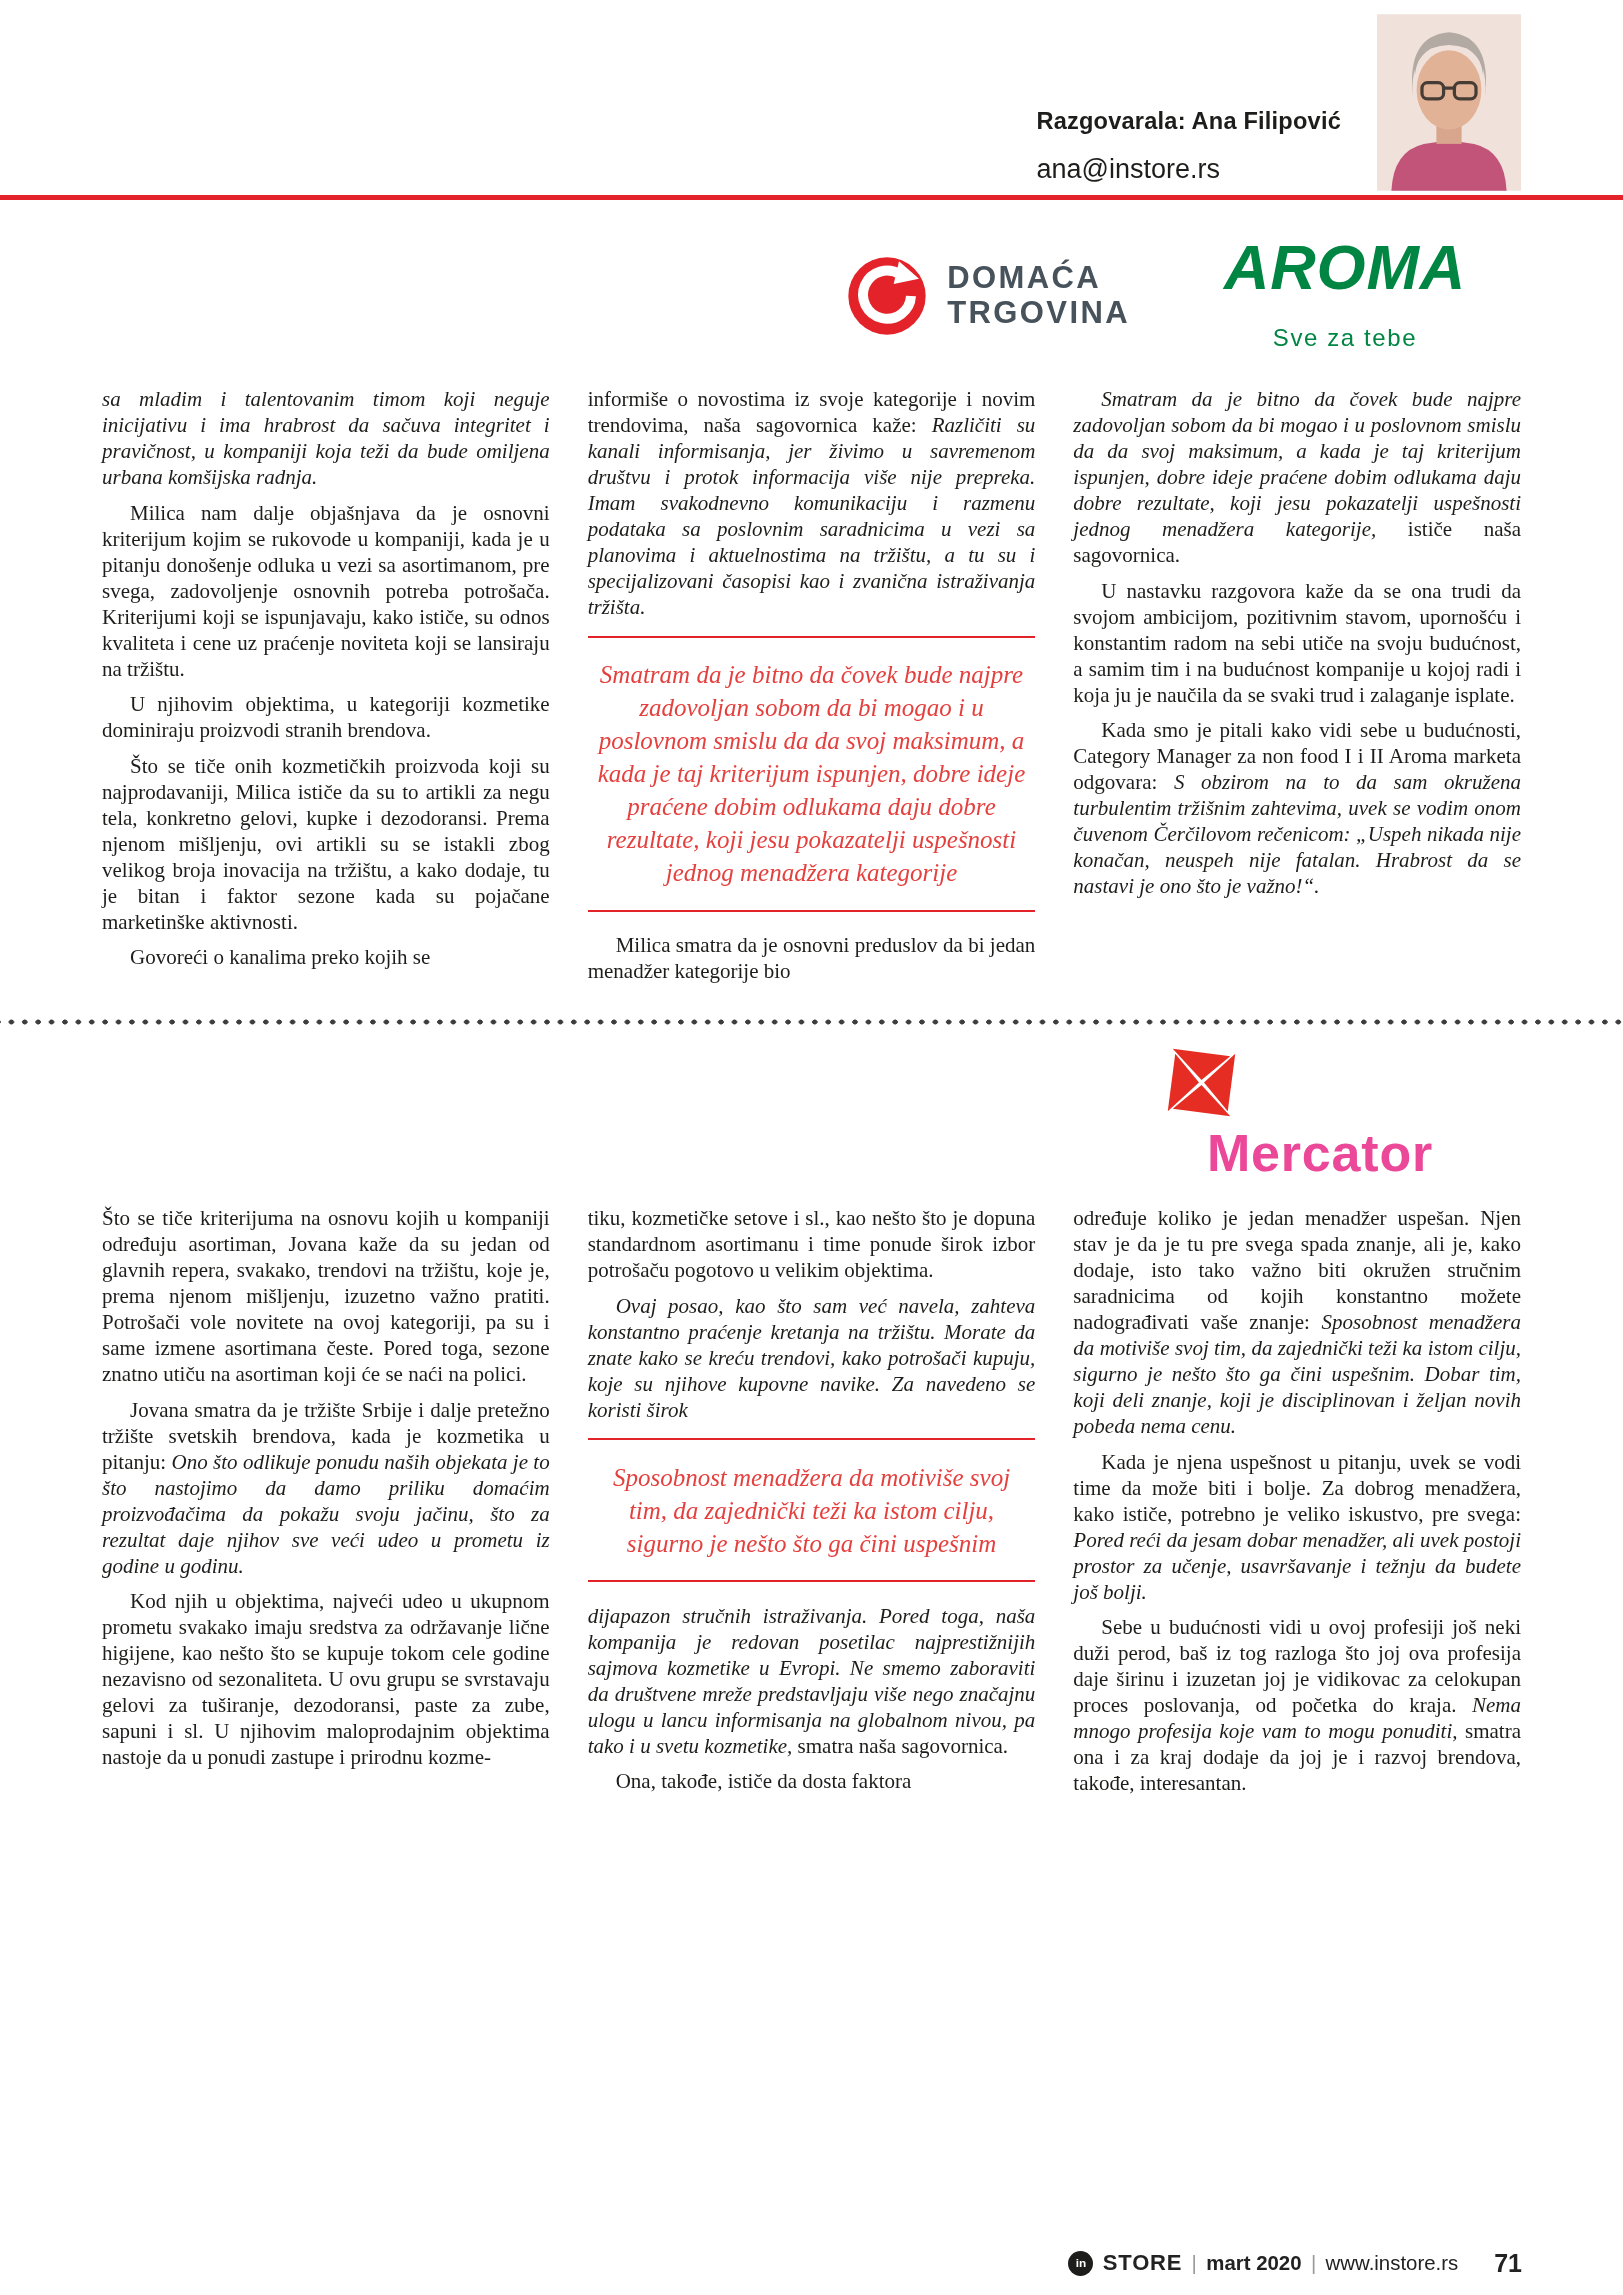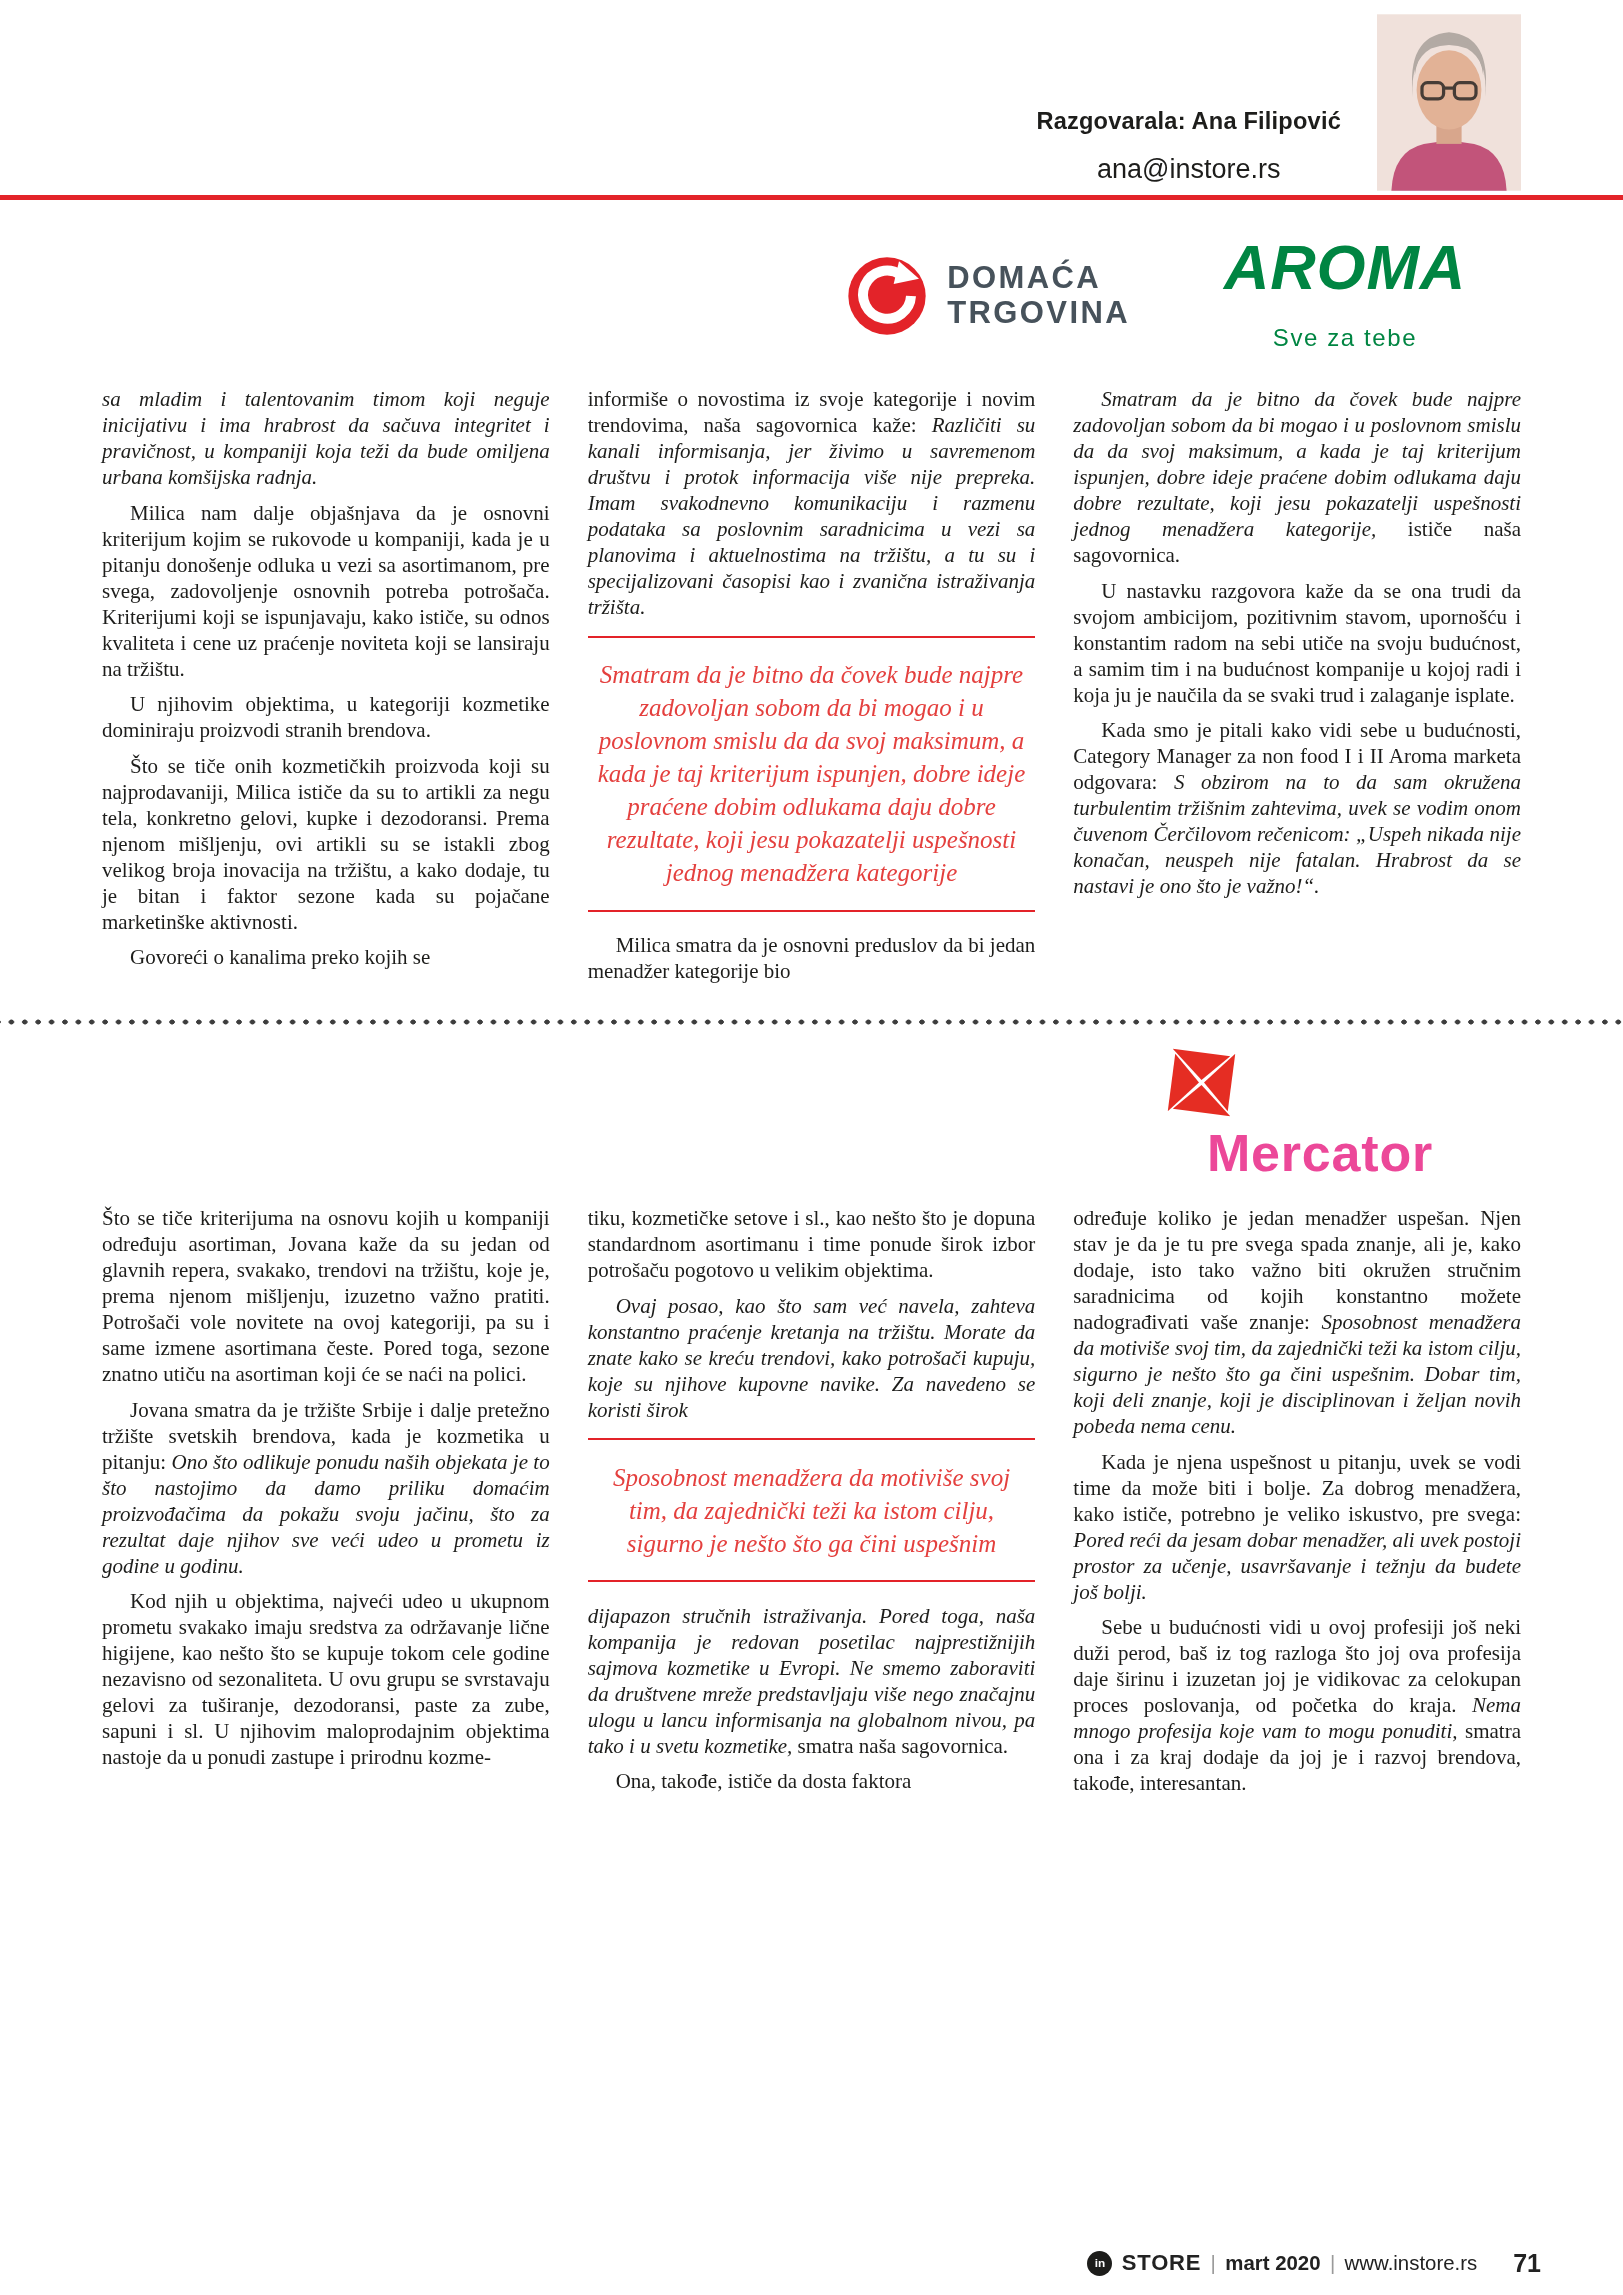--- a/index.html
+++ b/index.html
@@ -1,21 +1,21 @@
 <!DOCTYPE html>
 <html lang="sr-Latn" style="--accent-red: #e32329; --quote-red: #e4403e; --aroma-green: #008542; --domaca-red: #e32329; --domaca-text: #47525b; --mercator-red: #e52d23; --ink: #1d1d1b;font-size:12.6px"><head>
 <meta charset="utf-8">
 <style>
   *{box-sizing:border-box;margin:0;padding:0}
   html,body{background:#ffffff}
   body{width:1623px;height:2295px;font-family:"Liberation Serif",serif;color:var(--ink,#1d1d1b)}
   .page{position:relative;width:1623px;height:2295px;background:#fff;padding:0 102px;overflow:hidden}
 
   .header{display:flex;justify-content:flex-end;align-items:flex-start;gap:36px;height:195px;padding-top:14px}
-  .byline-block{text-align:center;margin-top:94px;font-family:"Liberation Sans",sans-serif}
+  .byline-block{text-align:left;margin-top:94px;font-family:"Liberation Sans",sans-serif}
   .byline{font-weight:700;font-size:23.6px;letter-spacing:0.2px}
   .email{font-size:27px;margin-top:19px}
   .photo{width:144px;height:177px;flex:0 0 auto}
   .photo svg{display:block}
 
   .top-rule{height:4.7px;background:var(--accent-red,#e32329);margin:0 -102px}
 
   .logo-row{display:flex;align-items:center;gap:94px;width:fit-content;margin:36px 55px 30px auto}
   .domaca{display:flex;align-items:center;gap:20px}
   .domaca-icon svg{display:block}
@@ -32,21 +32,21 @@
   .pullquote{font-style:italic;color:var(--quote-red,#e4403e);font-size:25px;line-height:33px;text-align:center;border-top:2.4px solid var(--accent-red,#e32329);border-bottom:2.4px solid var(--accent-red,#e32329);padding:20.4px 3.1px;margin:15.7px 0 20.4px;text-indent:0}
 
   .dotted-sep{height:6.3px;margin:25px -102px 0;background-image:radial-gradient(circle,#3d3d3d 2.4px,transparent 2.9px);background-size:13.4px 6.3px;background-repeat:repeat-x;background-position:4.7px 50%}
 
   .mercator-block{width:fit-content;margin:20.4px 88px 22px auto}
   .mercator-icon svg{display:block;margin-left:9.4px}
   .mercator-name{font-family:"Liberation Sans",sans-serif;font-weight:700;font-size:52px;color:#ec4899;margin:3.1px 0 0 52px;letter-spacing:0.8px}
 
   .columns.bottom{margin-top:6.3px}
 
-  .footer{position:absolute;left:102px;right:82px;bottom:17.3px;display:flex;align-items:center;justify-content:flex-end;font-family:"Liberation Sans",sans-serif;font-size:20.4px;color:#222;background:#fff;padding-top:4.7px}
+  .footer{position:absolute;left:102px;right:101px;bottom:17.3px;display:flex;align-items:center;justify-content:flex-end;font-family:"Liberation Sans",sans-serif;font-size:20.4px;color:#222;background:#fff;padding-top:4.7px}
   .badge{width:25px;height:25px;border-radius:50%;background:#1d1d1b;color:#fff;display:inline-flex;align-items:center;justify-content:center;font-size:11.8px;font-weight:700;margin-right:9.4px;flex:0 0 auto}
   .brand{font-weight:700;letter-spacing:0.8px;font-size:22px}
   .bar{color:#9a9a9a;margin:0 9.4px}
   .issue{font-weight:700}
   .page-num{font-weight:700;font-size:25px;margin-left:36px}
 </style>
 </head>
 <body>
 
 <div class="page">

